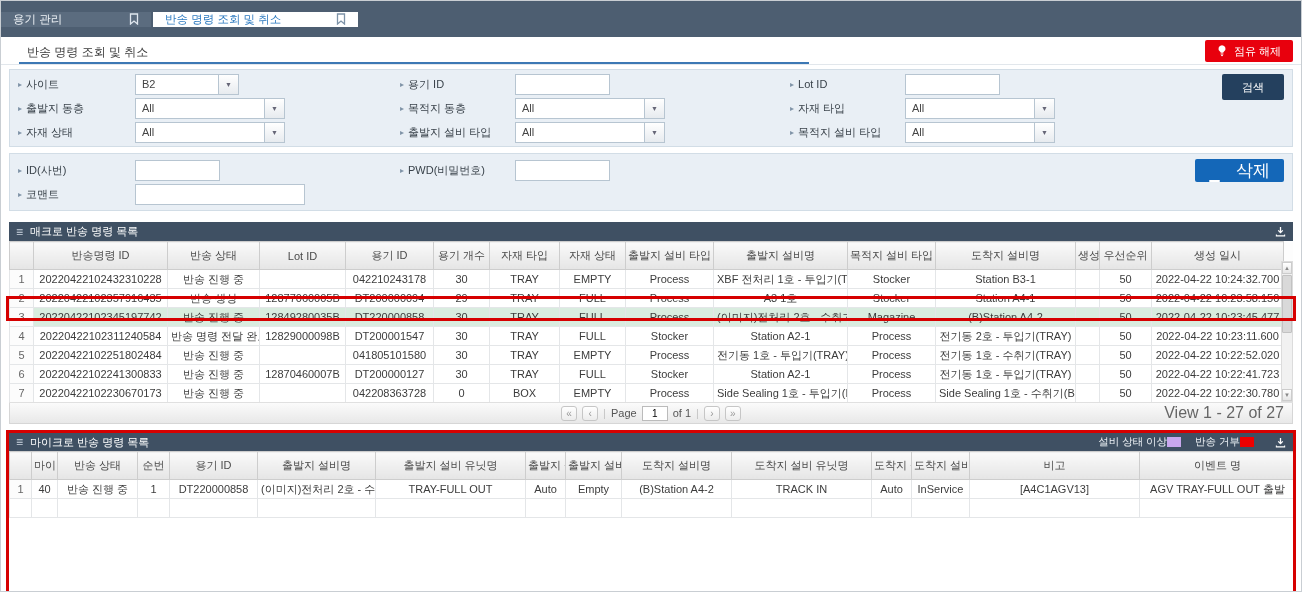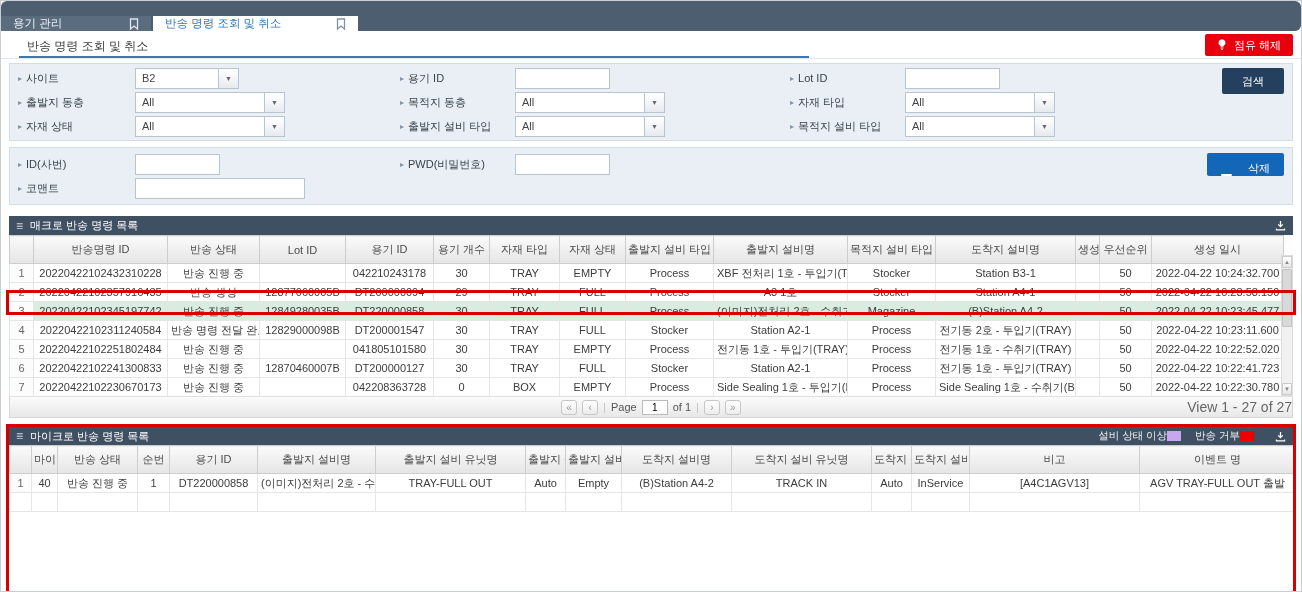--- a/index.html
+++ b/index.html
@@ -1,21 +1,21 @@
 <!DOCTYPE html>
 <html><head>
 <meta charset="utf-8">
 <style>
   * { margin:0; padding:0; box-sizing:border-box; }
   body { background:#fff; font-family:"Liberation Sans","DejaVu Sans",sans-serif; }
   .window { position:relative; width:1302px; height:592px; background:#ffffff;
             border:1px solid #c9ced3; overflow:hidden; font-size:11px; color:#333; }
 
   
-  .tabbar { height:30px; background:#4d5e71; display:flex; align-items:flex-end;border-radius:6px; }
+  .tabbar { height:36px; background:#4d5e71; display:flex; align-items:center; }
   .tab { display:flex; align-items:center; justify-content:space-between; gap:18px;
          padding:0 12px; margin-right:2px; background:#5b6c7f; color:#f0f4f8;
          min-width:150px; cursor:pointer; font-size:11.5px; }
   .tab .bm { color:#dfe6ee; display:flex; }
   .tab.active { background:#ffffff; color:#2e7bc0; min-width:205px; }
   .tab.active .bm { color:#7d93a8; }
 
   
   .subheader { position:relative; height:28px; background:#fff; border-bottom:1px solid #e2e7ec; }
   .page-title { position:absolute; left:26px; top:7px; font-size:12px; color:#3a3a3a; }
@@ -33,21 +33,21 @@
   .fin { height:21px; border:1px solid #b7c5d1; background:#fff; padding:0 4px;
          font-family:inherit; font-size:11px; color:#333; }
   .sel { display:inline-flex; height:21px; background:#fff; border:1px solid #b7c5d1; }
   .sel-t { flex:1; padding:3px 6px; overflow:hidden; white-space:nowrap; color:#444; }
   .sel-b { width:20px; border-left:1px solid #b7c5d1; background:linear-gradient(#ffffff,#e7ebef);
            display:flex; align-items:center; justify-content:center; font-size:7px; color:#667; cursor:pointer; }
   .btn-navy { position:absolute; top:4px; right:8px; width:62px; height:26px; background:#24405e;
               color:#fff; border:none; border-radius:2px; font-size:11px; cursor:pointer; font-family:inherit; }
   .btn-blue { position:absolute; top:5px; right:8px; height:23px; display:flex; align-items:flex-end; gap:16px;
               background:#1467b8; color:#fff; border:none; border-radius:2px; padding:0 14px;
-              font-size:11px; cursor:pointer; font-family:inherit; }
+              font-size:17px; cursor:pointer; font-family:inherit; }
   .minus { width:11px; height:2px; background:#fff; display:inline-block; border-radius:1px; }
 
   
   .section { margin:11px 8px 0; position:relative; }
   .sec-bar { height:19px; background:#3f5063; color:#fff; display:flex; align-items:center;
              padding:0 7px; gap:7px; font-size:11px; }
   .sec-bar .burger { font-size:12px; color:#cfd8e2; }
   .sec-bar .spacer { flex:1; }
   .dl-icon { display:flex; cursor:pointer; }
   .tbl-area { position:relative; height:162px; overflow:hidden; background:#fdfdfd; border-bottom:1px solid #e0e0e0; }
@@ -67,21 +67,21 @@
   .vs-thumb { position:absolute; left:0; top:13px; width:10px; height:58px; background:#d9d9d9;
               border:1px solid #c2c2c2; border-radius:1px; cursor:grab; }
 
   
   .pager { height:21px; background:linear-gradient(#fbfbfb,#e8e8e8); border:1px solid #d6d6d6; border-top:none;
            display:flex; align-items:center; justify-content:center; gap:5px; position:relative; color:#555; }
   .pg-btn { width:16px; height:15px; border:1px solid #c6c6c6; border-radius:3px; background:linear-gradient(#fff,#ececec);
             color:#9a9a9a; font-size:10px; line-height:13px; text-align:center; cursor:pointer; }
   .pg-sep { color:#c4c4c4; }
   .pg-input { width:26px; height:15px; border:1px solid #bbb; text-align:center; font-size:10px; font-family:inherit; }
-  .view-count { position:absolute; right:0; color:#666; font-size:14px; }
+  .view-count { position:absolute; right:8px; color:#666; font-size:16px; }
 
   
   .row-annotation { position:absolute; left:-3px; right:-3px; top:74px; height:25px;
                     border:3px solid #d60000; pointer-events:none; z-index:6; }
   .micro-wrap { margin:6px 5px 0; border:3px solid #d60000; height:170px; background:#fff; overflow:hidden; }
   .micro-wrap .sec-bar { height:18px; }
   .lg-item { display:inline-flex; align-items:center; margin-right:14px; font-size:10.5px; color:#eef2f6; }
   .lg-sw { width:14px; height:10px; display:inline-block; }
   .micro-filler { height:110px; background:#fff; }
 </style>

